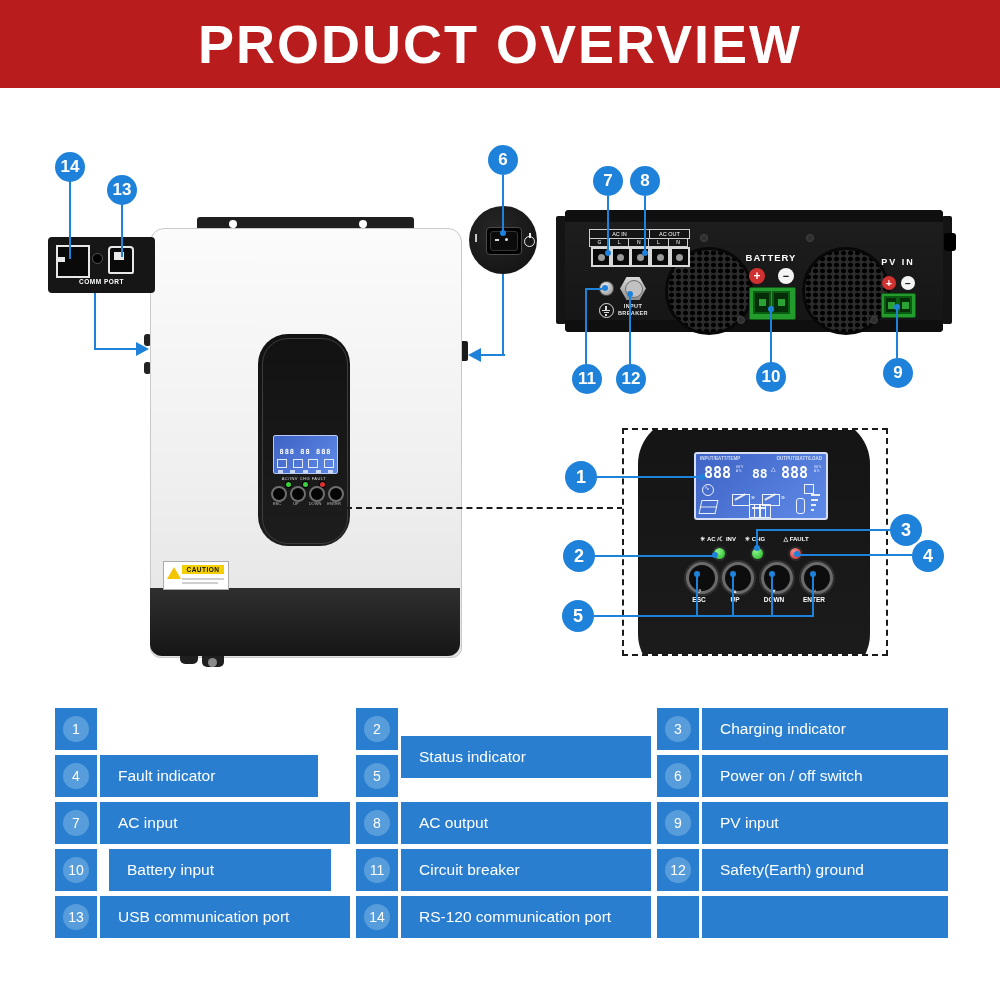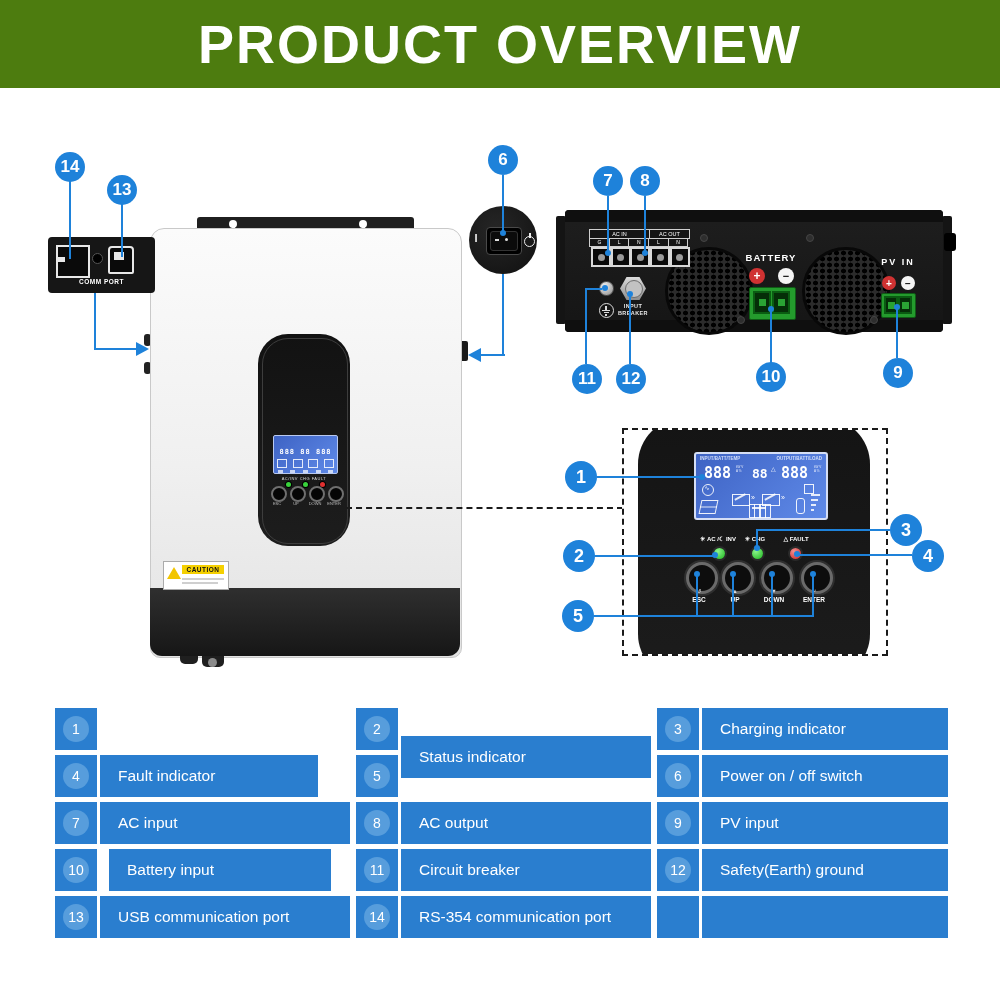--- a/index.html
+++ b/index.html
@@ -1,20 +1,20 @@
 <!DOCTYPE html>
 <html><head>
 <meta charset="utf-8">
 <style>
   html,body{margin:0;padding:0;background:#fff;}
   #canvas{position:relative;width:1000px;height:1000px;background:#fff;overflow:hidden;
           font-family:"Liberation Sans",sans-serif;}
   .abs{position:absolute;}
   
-  #hdr{left:0;top:0;width:1000px;height:88px;background:#4d7c0f;display:flex;align-items:center;justify-content:center;}
+  #hdr{left:0;top:0;width:1000px;height:88px;background:#b91c1c;display:flex;align-items:center;justify-content:center;}
   #hdr span{color:#fff;font-size:54px;font-weight:bold;letter-spacing:2px;}
   
   .co{width:30px;height:30px;border-radius:50%;background:#1E82DA;color:#fff;font-weight:bold;
       font-size:17px;display:flex;align-items:center;justify-content:center;z-index:30;}
   .co.big{width:32px;height:32px;font-size:18px;}
   
   .lh{height:2px;background:#1E82DA;z-index:20;}
   .lv{width:2px;background:#1E82DA;z-index:20;}
   .bdot{width:6px;height:6px;border-radius:50%;background:#1E82DA;z-index:21;}
   .arr-r{width:0;height:0;border-top:7px solid transparent;border-bottom:7px solid transparent;border-left:13px solid #1E82DA;z-index:21;}
@@ -456,17 +456,17 @@
     </div>
   <div class="abs lcell" style="left:702px;top:849px;width:246px;">Safety(Earth) ground</div>
 
   <div class="abs bcell" style="left:55px;top:896px;">
       <i>13</i>
     </div>
   <div class="abs lcell" style="left:100px;top:896px;width:250px;">USB communication port</div>
   <div class="abs bcell" style="left:356px;top:896px;">
       <i>14</i>
     </div>
-  <div class="abs lcell" style="left:401px;top:896px;width:250px;">RS-354 communication port</div>
+  <div class="abs lcell" style="left:401px;top:896px;width:250px;">RS-120 communication port</div>
   <div class="abs bcell" style="left:657px;top:896px;"></div>
   <div class="abs lcell" style="left:702px;top:896px;width:246px;"></div>
 
 </div>
 
 </body></html>

